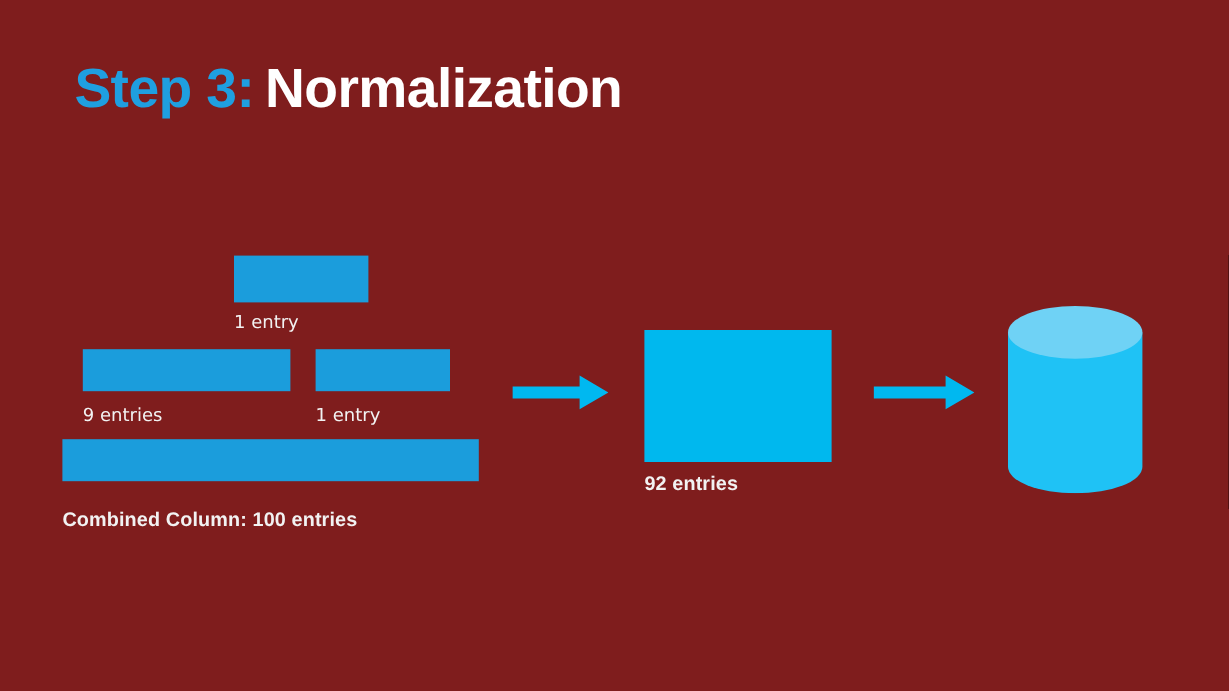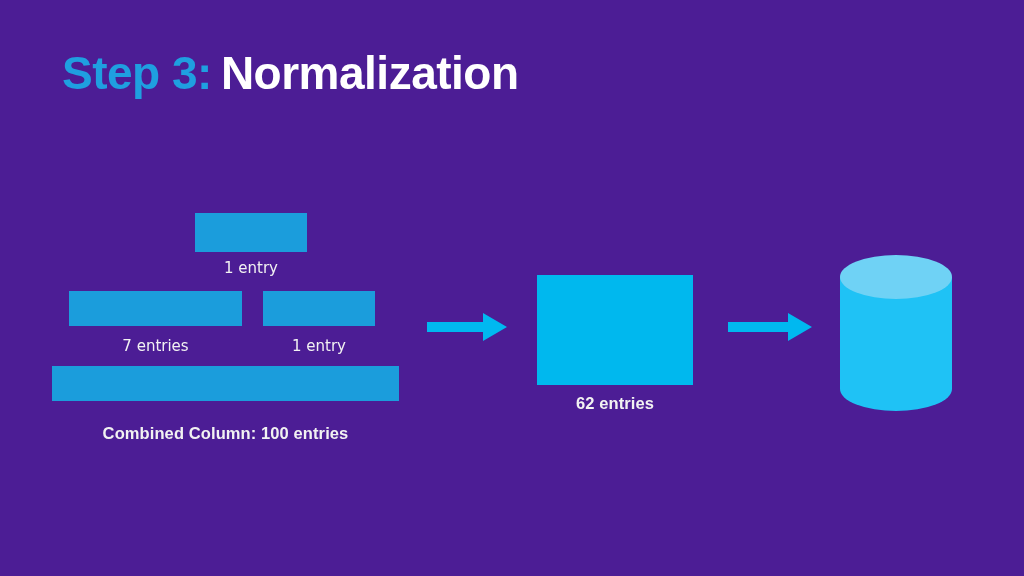--- a/index.html
+++ b/index.html
@@ -7,21 +7,21 @@
     padding: 0;
     background: #000000;
   }
   body {
     font-family: "Liberation Sans", sans-serif;
   }
   #slide {
     position: relative;
     width: 1024px;
     height: 576px;
-    background: #4c1d95;
+    background: #7f1d1d;
     overflow: hidden;
   }
 
   
   #title {
     position: absolute;
     left: 62px;
     top: 48px;
     font-size: 46px;
     font-weight: bold;
@@ -38,21 +38,20 @@
   }
 
   
   .bar {
     position: absolute;
     background: #1b9ddc;
   }
   .cap-label {
     position: absolute;
     color: #f2f2f2;
-    text-align: center;
     white-space: nowrap;
   }
   .lbl-sans {
     font-family: "DejaVu Sans", sans-serif;
     font-size: 15px;
   }
   .lbl-narrow {
     font-family: "Liberation Sans", sans-serif;
     font-size: 16.5px;
     font-weight: 600;
@@ -86,37 +85,37 @@
   <div id="title">
     <span class="t-step">Step 3:</span><span class="t-rest">Normalization</span>
   </div>
 
   <div>
 
     <div class="bar" style="left:195px; top:213px; width:112px; height:39px;"></div>
     <div class="cap-label lbl-sans" style="left:195px; top:259px; width:112px;">1 entry</div>
 
     <div class="bar" style="left:69px; top:291px; width:173px; height:35px;"></div>
-    <div class="cap-label lbl-sans" style="left:69px; top:337px; width:173px;">7 entries</div>
+    <div class="cap-label lbl-sans" style="left:69px; top:337px; width:173px;">9 entries</div>
 
     <div class="bar" style="left:263px; top:291px; width:112px; height:35px;"></div>
     <div class="cap-label lbl-sans" style="left:263px; top:337px; width:112px;">1 entry</div>
 
     <div class="bar" style="left:52px; top:366px; width:347px; height:35px;"></div>
     <div class="cap-label lbl-narrow" style="left:52px; top:424px; width:347px;">Combined Column: 100 entries</div>
   </div>
 
   <div class="arrow" style="left:427px; top:310px; width:80px;">
     <svg width="80" height="34" viewBox="0 0 80 34" xmlns="http://www.w3.org/2000/svg">
       <path d="M0,12 L56,12 L56,3 L80,17 L56,31 L56,22 L0,22 Z" fill="#00b8f0"></path>
     </svg>
   </div>
 
   <div id="mid-rect" style="left:537px; top:275px; width:156px; height:110px;"></div>
-  <div class="cap-label lbl-narrow" style="left:537px; top:394px; width:156px;">62 entries</div>
+  <div class="cap-label lbl-narrow" style="left:537px; top:394px; width:156px;">92 entries</div>
 
   <div class="arrow" style="left:728px; top:310px; width:84px;">
     <svg width="84" height="34" viewBox="0 0 84 34" xmlns="http://www.w3.org/2000/svg">
       <path d="M0,12 L60,12 L60,3 L84,17 L60,31 L60,22 L0,22 Z" fill="#00b8f0"></path>
     </svg>
   </div>
 
   <div id="cylinder" style="left:838px; top:255px; width:116px; height:156px;">
     <svg width="116" height="156" viewBox="0 0 116 156" xmlns="http://www.w3.org/2000/svg">
 

